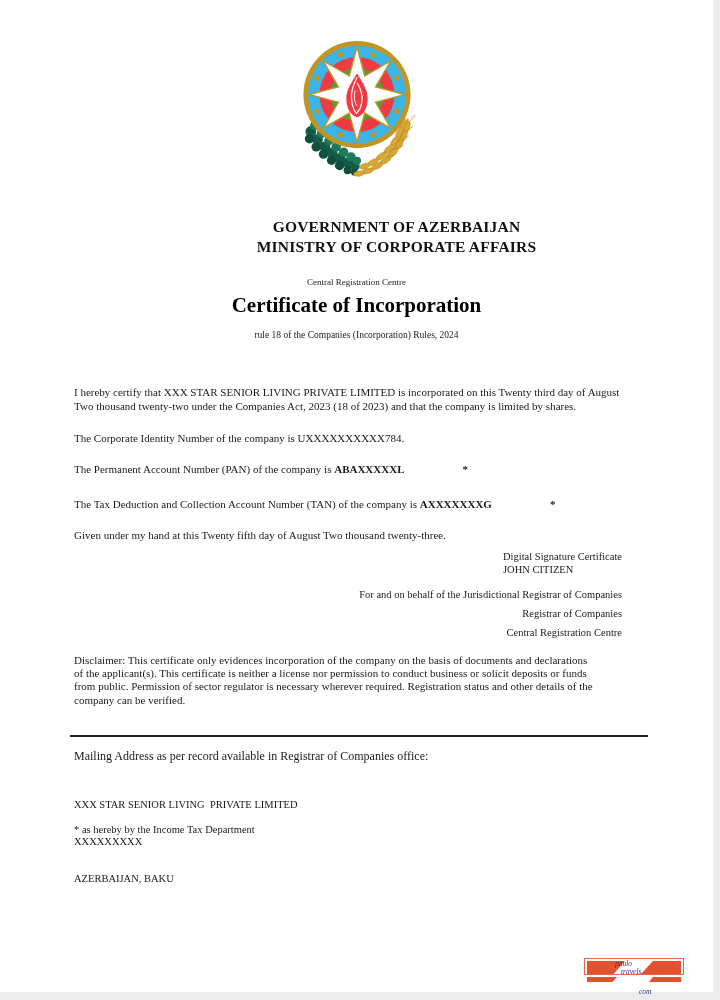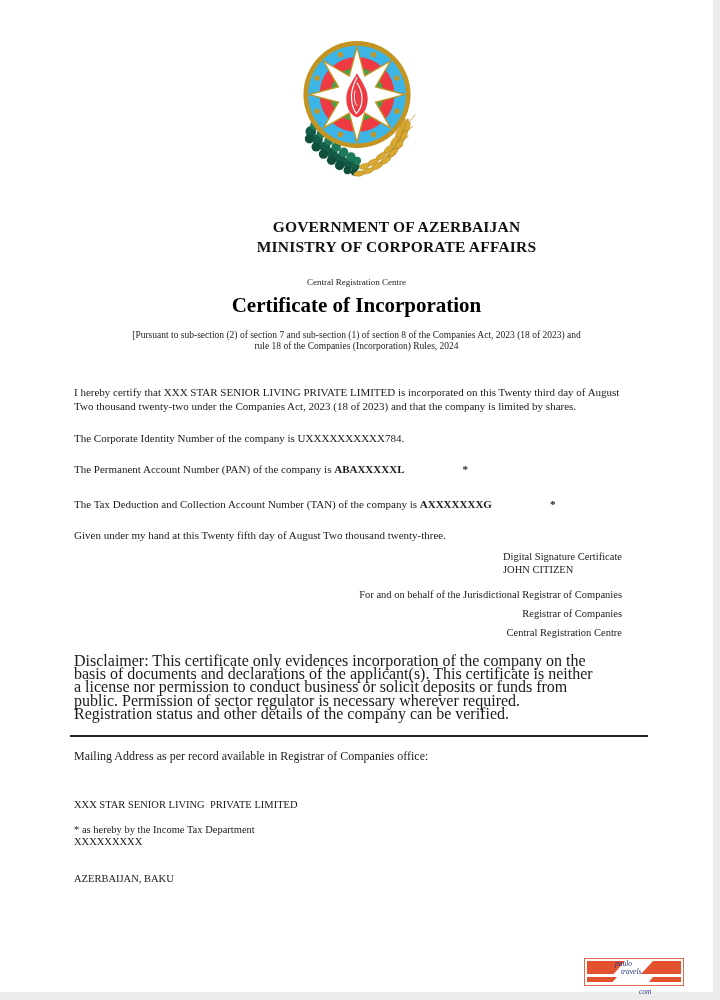--- a/index.html
+++ b/index.html
@@ -34,30 +34,30 @@
   .p-given{top:529px;width:560px;}
   .bold{font-weight:bold;}
   .star{font-weight:bold;margin-left:58px;}
 
   .rightblock{right:91px;text-align:left;font-size:10.5px;color:#1a1a1a;}
   .sig-dsc{top:551px;line-height:12.5px;}
   .sig-behalf{top:589px;}
   .sig-registrar{top:608px;}
   .sig-centre{top:627px;}
 
-  .disclaimer{top:654px;left:74px;width:524px;font-size:16px;line-height:13.2px;color:#1a1a1a;}
+  .disclaimer{top:654px;left:74px;width:524px;font-size:11px;line-height:13.2px;color:#1a1a1a;}
 
   .rule{top:735px;left:70px;width:578px;border-top:2px solid #222;height:0;}
 
   .mailing-heading{top:749px;left:74px;font-size:12px;color:#1a1a1a;}
   .mailing-addr{top:774px;left:74px;font-size:10.5px;line-height:12.4px;color:#1a1a1a;white-space:pre-wrap;}
   .footnote{top:824px;left:74px;font-size:10.5px;color:#1a1a1a;}
 
   
-  .wm{top:958px;left:584px;width:100px;height:28px;background:#fff;border:1px solid #e06a4a;box-sizing:border-box;}
+  .wm{top:958px;left:584px;width:100px;height:17px;background:#fff;border:1px solid #e06a4a;box-sizing:border-box;}
   .wm .stripe{position:absolute;background:#e2522e;}
   .wm .s1{top:2px;left:2px;width:38px;height:13px;clip-path:polygon(0 0,100% 0,70% 100%,0 100%);}
   .wm .s2{top:18px;left:2px;width:30px;height:5px;clip-path:polygon(0 0,100% 0,85% 100%,0 100%);}
   .wm .s3{top:2px;right:2px;width:40px;height:13px;clip-path:polygon(30% 0,100% 0,100% 100%,0 100%);}
   .wm .s4{top:18px;right:2px;width:32px;height:5px;clip-path:polygon(12% 0,100% 0,100% 100%,0 100%);}
   .wm .txt{position:absolute;top:1px;left:0;width:100%;font-size:7.5px;line-height:8px;font-style:italic;color:#2c3a8a;}
   .wm .t1{margin-left:30px;}
   .wm .t2{margin-left:36px;}
   .wm .t3{margin-left:54px;margin-top:12px;}
 </style>
@@ -147,21 +147,20 @@
     </svg>
   </div>
 
   <div class="abs center gov-heading">
     <div>GOVERNMENT OF AZERBAIJAN</div>
     <div>MINISTRY OF CORPORATE AFFAIRS</div>
   </div>
   <div class="abs center centre-sub">Central Registration Centre</div>
   <div class="abs center cert-title">Certificate of Incorporation</div>
   <div class="abs center pursuant">
-    <div>[Pursuant to sub-section (2) of section 7 and sub-section (1) of section 8 of the Companies Act, 2023 (18 of 2023) and</div>
     <div>rule 18 of the Companies (Incorporation) Rules, 2024</div>
   </div>
 
   <div class="abs bodytext p-certify">I hereby certify that XXX STAR SENIOR LIVING PRIVATE LIMITED is incorporated on this Twenty third day of August Two thousand twenty-two under the Companies Act, 2023 (18 of 2023) and that the company is limited by shares.</div>
   <div class="abs bodytext p-cin">The Corporate Identity Number of the company is UXXXXXXXXXX784.</div>
   <div class="abs bodytext p-pan">
     <span>The Permanent Account Number (PAN) of the company is </span><span class="bold">ABAXXXXXL</span><span class="star">*</span>
   </div>
   <div class="abs bodytext p-tan">
     <span>The Tax Deduction and Collection Account Number (TAN) of the company is </span><span class="bold">AXXXXXXXG</span><span class="star">*</span>

